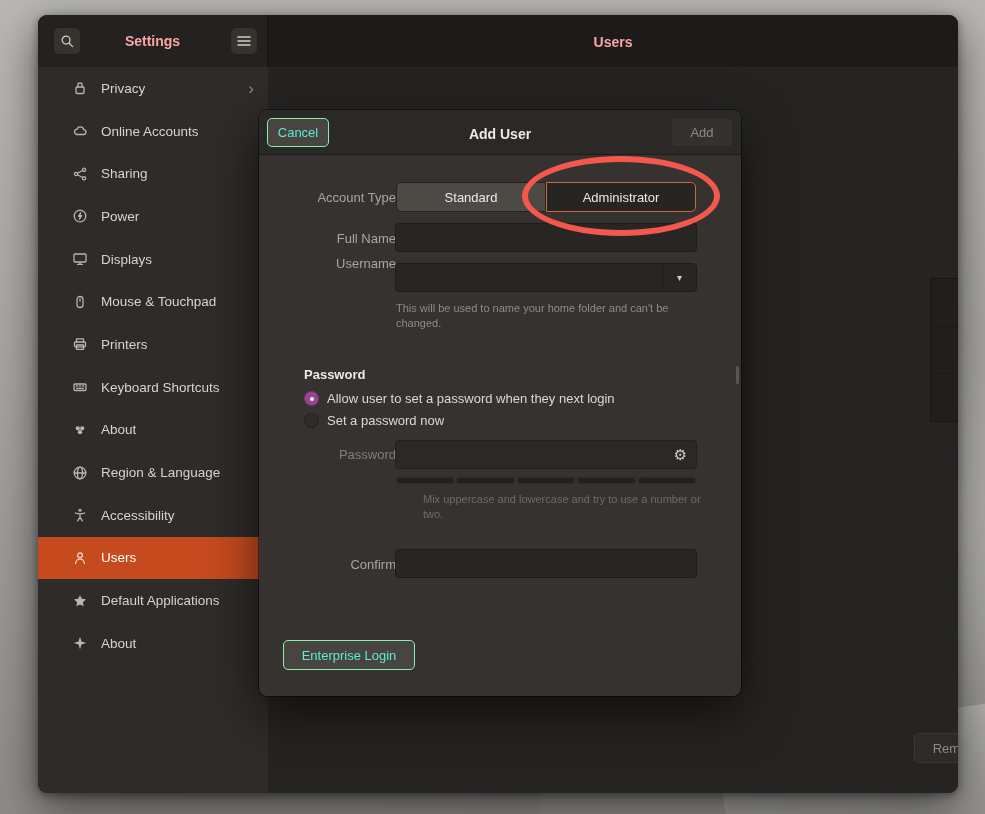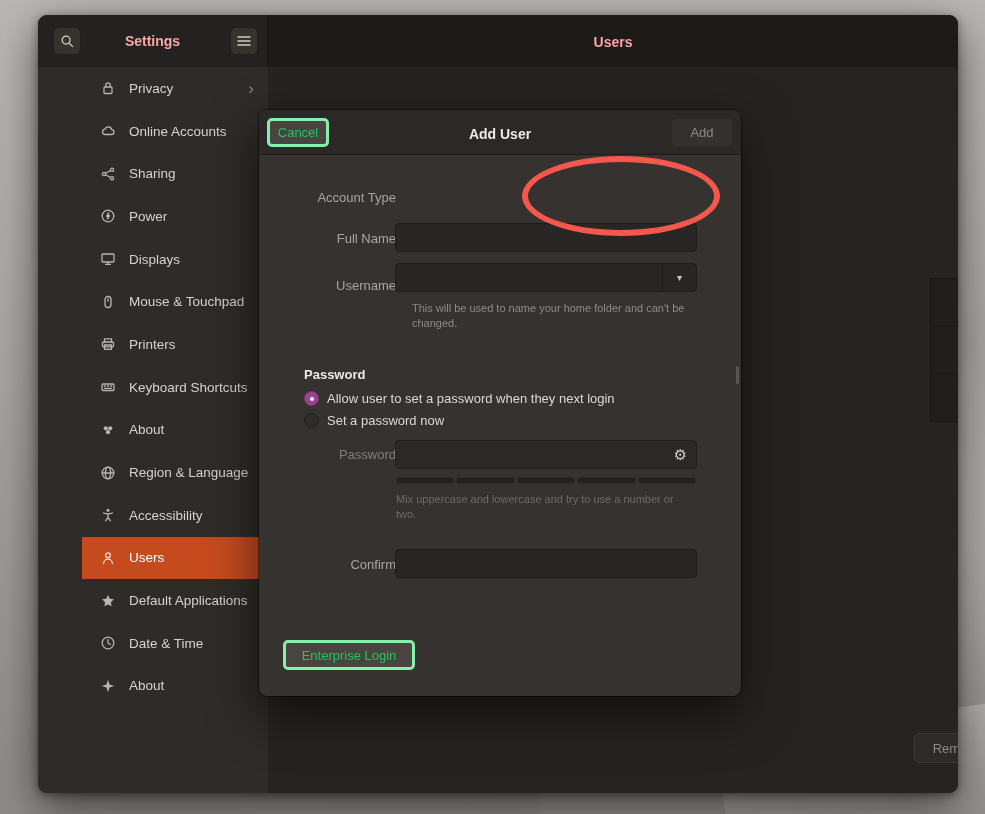--- a/index.html
+++ b/index.html
@@ -28,22 +28,22 @@
   .hb-title { font-size:14px; font-weight:bold; color:#fca5a5; }
   .hb-left .hb-title { position:absolute; left:0; right:0; text-align:center; }
   .hb-right .hb-title { position:absolute; left:0; right:0; top:19px; text-align:center; }
   .icon-btn { width:28px; height:28px; border-radius:6px; background:#36332f;
               border:1px solid #211f1d; display:flex; align-items:center; justify-content:center; }
   .search-btn { position:absolute; left:15px; top:12px; }
   .menu-btn { position:absolute; right:9px; top:12px; }
 
   
   .sidebar { position:absolute; left:0; top:52px; width:230px; height:726px; background:#2e2b28; }
-  .side-item { height:42.7px; display:flex; align-items:center; padding:0 14px 0 17px;
-               color:#d7d3cf; font-size:13.5px; position:relative;margin-left:44px; }
+  .side-item { height:42.7px; display:flex; align-items:center; padding:0 14px 0 33px;
+               color:#d7d3cf; font-size:13.5px; position:relative; }
   .side-item .s-icon { width:17px; height:17px; margin-right:13px; flex:0 0 17px;
                        display:flex; align-items:center; justify-content:center; }
   .side-item svg { stroke:#b9b5b0; fill:none; stroke-width:1.3; stroke-linecap:round; stroke-linejoin:round; }
   .side-item svg .fil { fill:#b9b5b0; stroke:none; }
   .side-item.selected { background:#c54b1f; color:#ffffff; }
   .side-item.selected svg { stroke:#f3d9cd; }
   .side-chevron { margin-left:auto; color:#8d8984; font-size:17px; line-height:1; }
 
   
   .content { position:absolute; left:230px; top:52px; width:690px; height:726px; background:#262422; }
@@ -60,22 +60,22 @@
 
   
   .dialog { position:absolute; left:221px; top:95px; width:482px; height:586px;
             background:#353230; border-radius:8px; overflow:visible;
             box-shadow:0 18px 50px rgba(0,0,0,.6), 0 0 0 1px rgba(0,0,0,.45); }
   .dlg-header { position:absolute; left:0; top:0; width:100%; height:45px;
                 background:#2b2927; border-bottom:1px solid #1e1c1b;
                 border-radius:8px 8px 0 0; }
   .dlg-title { position:absolute; left:0; right:0; top:16px; text-align:center;
                color:#eceae7; font-size:14px; font-weight:bold; }
-  .btn { background:#484440; border:3px solid #86efac; border-radius:5px;
-         color:#22c55e; font-size:13px; display:flex; align-items:center; justify-content:center; }
+  .btn { background:#484440; border:1px solid #86efac; border-radius:5px;
+         color:#5eead4; font-size:13px; display:flex; align-items:center; justify-content:center; }
   .cancel-btn { position:absolute; left:8px; top:8px; width:62px; height:29px; }
   .add-btn { position:absolute; right:8px; top:8px; width:62px; height:29px;
              background:#343230; border:1px solid #2c2a28; color:#8c8883; }
 
   .dlg-label { position:absolute; width:130px; text-align:right; color:#a9a5a0; font-size:13px; }
   .dlg-label.dim { color:#827e79; }
   .input { position:absolute; left:136px; width:302px; height:29px;
            background:#282624; border:1px solid #1e1c1a; border-radius:4px; }
   .input.dim { background:#2b2927; border-color:#232120; }
 
@@ -300,60 +300,55 @@
 
     <div class="side-item">
       <span class="s-icon">
         <svg width="16" height="16" viewBox="0 0 16 16">
             <path class="fil" d="M8 2 l1.8 3.7 4.1 .6 -3 2.9 .7 4.1 L8 11.4 4.4 13.3 5.1 9.2 2.1 6.3 6.2 5.7 z"></path>
           </svg>
       </span>
       <span>Default Applications</span>
     </div>
 
-    <div class="side-item">
-      <span class="s-icon">
-        <svg width="16" height="16" viewBox="0 0 16 16">
-            <circle cx="8" cy="8" r="5.8"></circle>
-            <path d="M8 4.6 V8 l2.4 1.5"></path>
-          </svg>
-      </span>
-      <span>Date &amp; Time</span>
-    </div>
 
     <div class="side-item">
       <span class="s-icon">
         <svg width="16" height="16" viewBox="0 0 16 16">
             <path class="fil" d="M8 1.8 L9.5 6.5 L14.2 8 L9.5 9.5 L8 14.2 L6.5 9.5 L1.8 8 L6.5 6.5 Z"></path>
           </svg>
       </span>
       <span>About</span>
     </div>
   </div>
 
   <div class="dialog">
     <div class="dlg-header">
       <div class="btn cancel-btn">Cancel</div>
       <div class="dlg-title">Add User</div>
       <div class="btn add-btn">Add</div>
     </div>
 
     <div class="dlg-label" style="left:7px; top:80px;">Account Type</div>
+    <div class="seg-group">
+      <div class="seg seg-standard">Standard</div>
+      <div class="seg seg-admin">Administrator</div>
+    </div>
     <div class="annotation-ellipse"></div>
 
     <div class="dlg-label" style="left:7px; top:121px;">Full Name</div>
     <input class="input" style="top: 113px;" type="text">
 
-    <div class="dlg-label" style="left:7px; top:168px;">Username</div>
+    <div class="dlg-label" style="left:7px; top:146px;">Username</div>
     <div class="input" style="top:153px;">
       <div class="dropdown-seg">
         <span>▾</span>
       </div>
     </div>
-    <div class="help-text" style="top:191px;margin-left:16px;">This will be used to name your home folder and can't be changed.</div>
+    <div class="help-text" style="top:191px;">This will be used to name your home folder and can't be changed.</div>
 
     <div class="section-title" style="top:257px;">Password</div>
 
     <div class="radio-row" style="top:281px;">
       <span class="radio checked"></span>
       <span class="radio-label">Allow user to set a password when they next login</span>
     </div>
     <div class="radio-row" style="top:303px;">
       <span class="radio"></span>
       <span class="radio-label">Set a password now</span>
@@ -364,21 +359,21 @@
       <span class="gear-icon">⚙</span>
     </div>
 
     <div class="meter">
       <div class="meter-seg"></div>
       <div class="meter-seg"></div>
       <div class="meter-seg"></div>
       <div class="meter-seg"></div>
       <div class="meter-seg"></div>
     </div>
-    <div class="help-text hint-text" style="top:382px;">Mix uppercase and lowercase and try to use a number or two.</div>
+    <div class="help-text hint-text" style="top:382px;margin-left:27px;">Mix uppercase and lowercase and try to use a number or two.</div>
 
     <div class="dlg-label" style="left:7px; top:447px;">Confirm</div>
     <input class="input" style="top: 439px;" type="text">
 
     <div class="btn enterprise-btn">Enterprise Login</div>
     <div class="dlg-scrollbar"></div>
   </div>
 
 </div>
 

